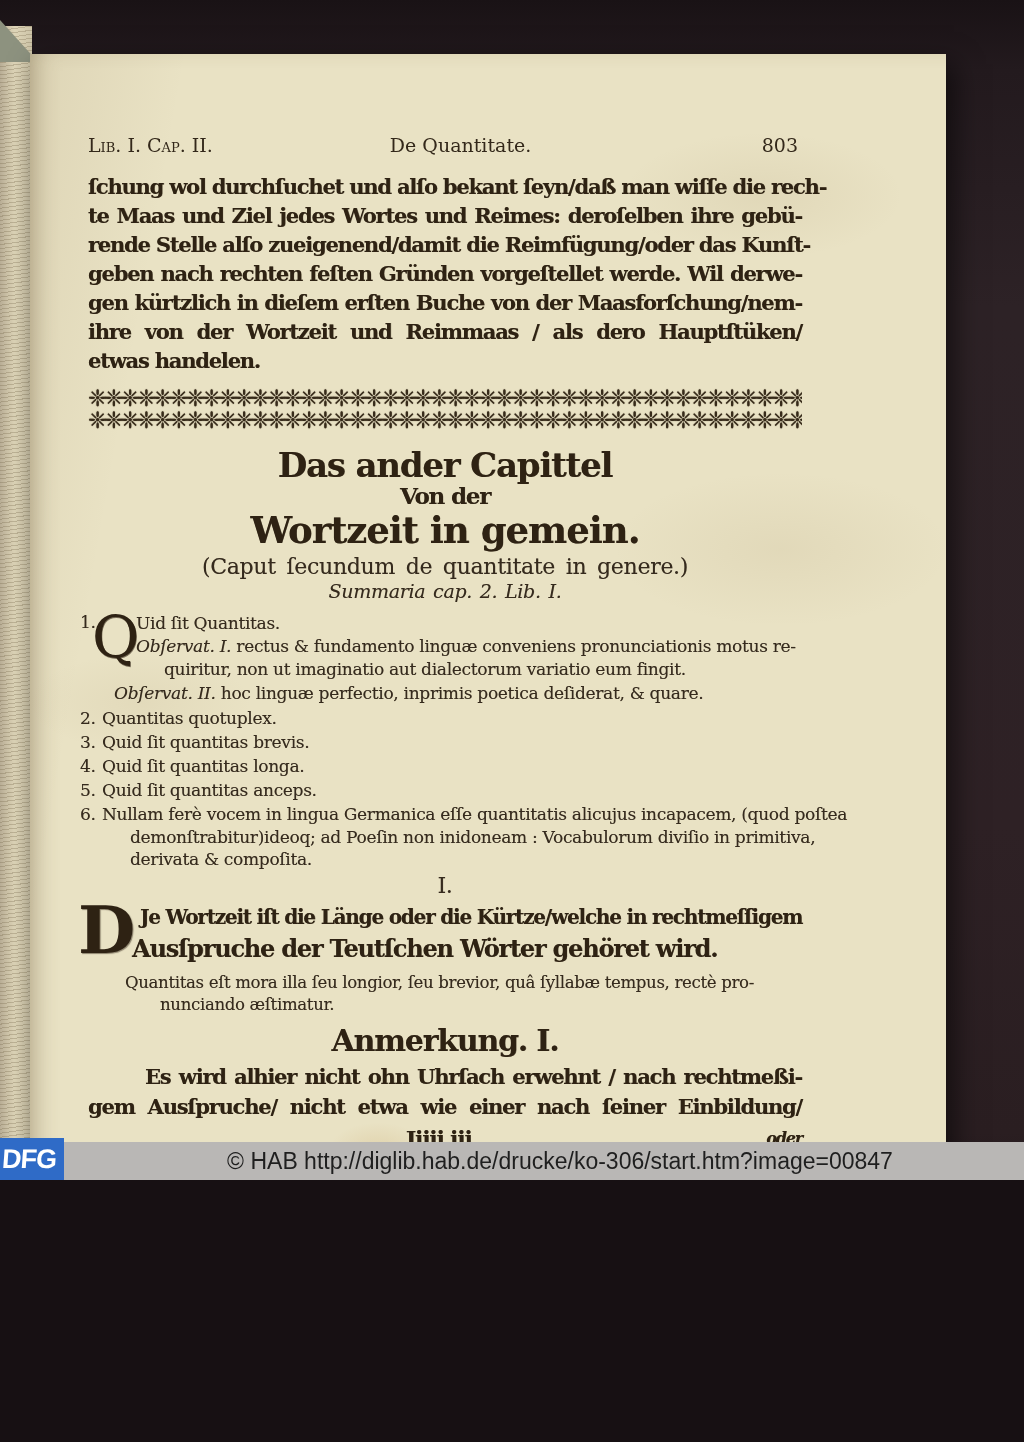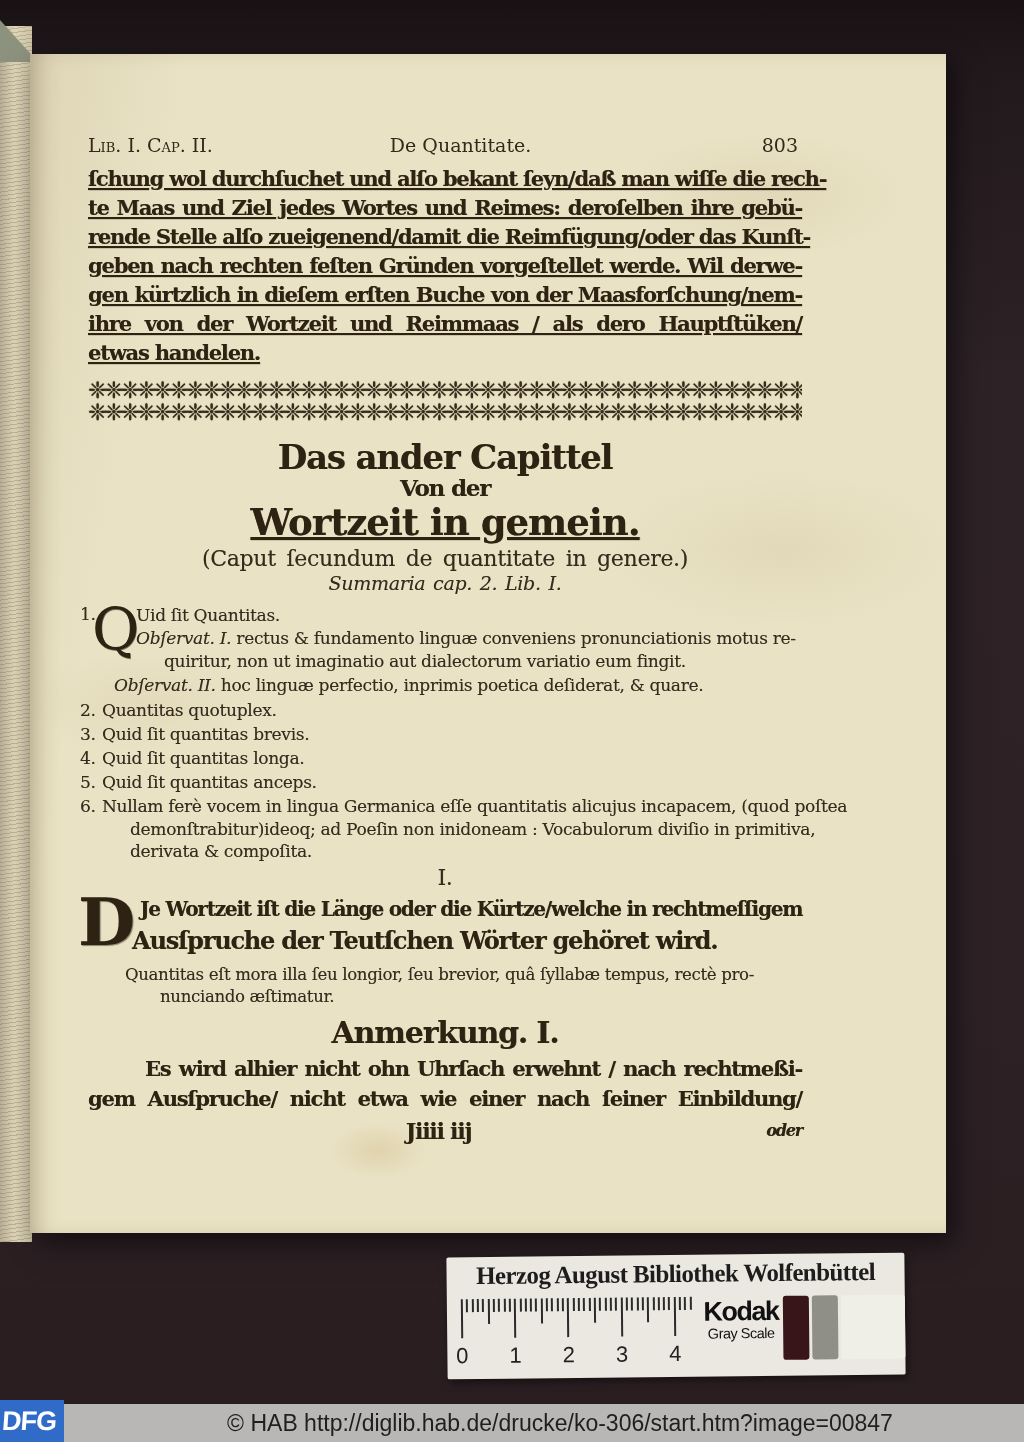--- a/index.html
+++ b/index.html
@@ -1,16 +1,16 @@
 <!DOCTYPE html>
 <html><head>
 <meta charset="utf-8">
 <style>
   html,body{margin:0;padding:0;background:#171013;}
-  .stage{position:relative;width:1024px;height:1442px;overflow:hidden;
+  .stage{position:relative;width:1024px;height:1180px;overflow:hidden;
     background:linear-gradient(180deg,#191215 0%,#231a1e 6%,#2d2226 26%,#2e2125 70%,#2a1e21 96%,#241a1d 100%);
     font-family:"DejaVu Serif",serif;}
   
   .fore-edge{position:absolute;left:0;top:26px;width:32px;height:1216px;
     background:
       repeating-linear-gradient(172deg, rgba(110,95,65,.28) 0 1px, rgba(0,0,0,0) 1px 4px),
       linear-gradient(90deg,#b9ae96 0%,#ded5b8 45%,#cdc4a8 100%);}
   .cover-corner{position:absolute;left:0;top:20px;width:38px;height:42px;background:#8d927f;
     clip-path:polygon(0 0,100% 100%,0 100%);}
   
@@ -28,29 +28,29 @@
   
   .fraktur{font-family:"DejaVu Serif",serif;font-weight:700;color:#2e2213;
     letter-spacing:-1.2px;text-shadow:.3px .3px .5px rgba(46,34,19,.55);}
   .antiqua{font-family:"DejaVu Serif",serif;color:#352a1d;letter-spacing:-.3px;
     text-shadow:.2px .2px .3px rgba(53,42,29,.4);}
   .it{font-style:italic;}
   .hdr{display:flex;align-items:baseline;font-family:"DejaVu Serif",serif;
     font-variant:small-caps;font-size:19px;line-height:22px;color:#33281a;position:relative;}
   .hdr .hc{position:absolute;left:50%;transform:translateX(-39%);font-variant:normal;}
   .hdr .hr{margin-left:auto;font-variant:normal;padding-right:4px;}
-  .intro{margin-top:8px;font-size:21px;line-height:29px;text-decoration:underline;}
+  .intro{margin-top:16px;font-size:21px;line-height:29px;}
   .jline{text-align:justify;text-align-last:justify;white-space:nowrap;}
   .lline{text-align:left;text-align-last:left;}
   .ornament{margin-top:12px;height:46px;overflow:hidden;color:#372b1a;
     font-family:"DejaVu Sans",sans-serif;font-size:23px;line-height:22px;
     letter-spacing:-3px;white-space:nowrap;text-shadow:0 0 1px rgba(55,43,26,.8);}
   .ch-title{margin-top:14px;text-align:center;font-size:34px;line-height:36px;}
   .ch-sub{text-align:center;font-size:23px;line-height:26px;}
-  .ch-main{text-align:center;font-size:37px;line-height:42px;letter-spacing:-1px;text-decoration:underline;}
+  .ch-main{text-align:center;font-size:37px;line-height:42px;letter-spacing:-1px;}
   .ch-latin{margin-top:2px;text-align:center;font-size:22px;line-height:27px;word-spacing:4px;}
   .ch-summ{text-align:center;font-size:19px;line-height:22px;word-spacing:2px;}
   .list{margin-top:10px;font-size:17px;}
   .item1{position:relative;height:94px;}
   .i1num{position:absolute;left:-8px;top:0;font-size:17px;}
   .i1cap{position:absolute;left:4px;top:-4px;font-size:58px;line-height:58px;
     font-family:"DejaVu Serif",serif;color:#2e2213;text-shadow:.5px .5px .6px rgba(46,34,19,.6);}
   .i1t{position:absolute;left:48px;top:0;line-height:22px;}
   .ob1{position:absolute;left:48px;top:23px;line-height:22px;white-space:nowrap;}
   .ob1c{position:absolute;left:76px;top:46px;line-height:22px;white-space:nowrap;}

